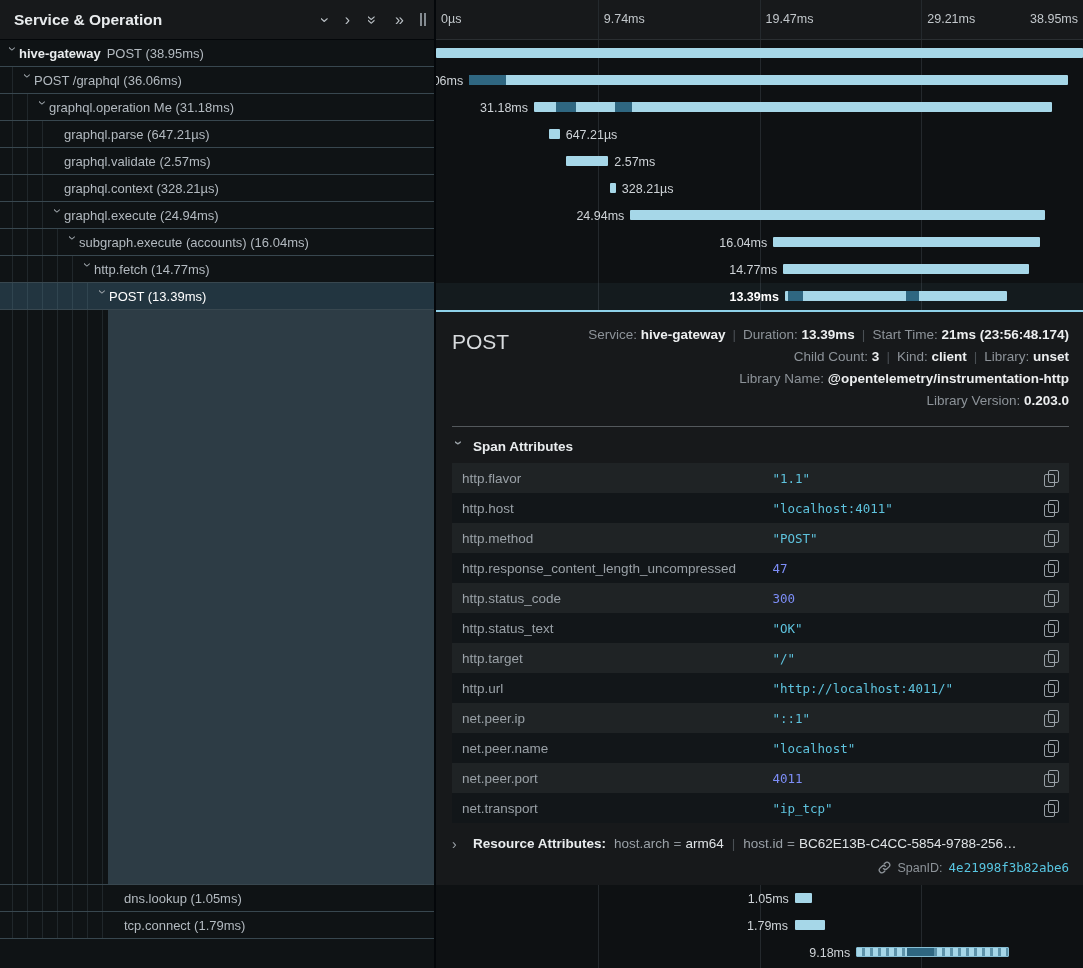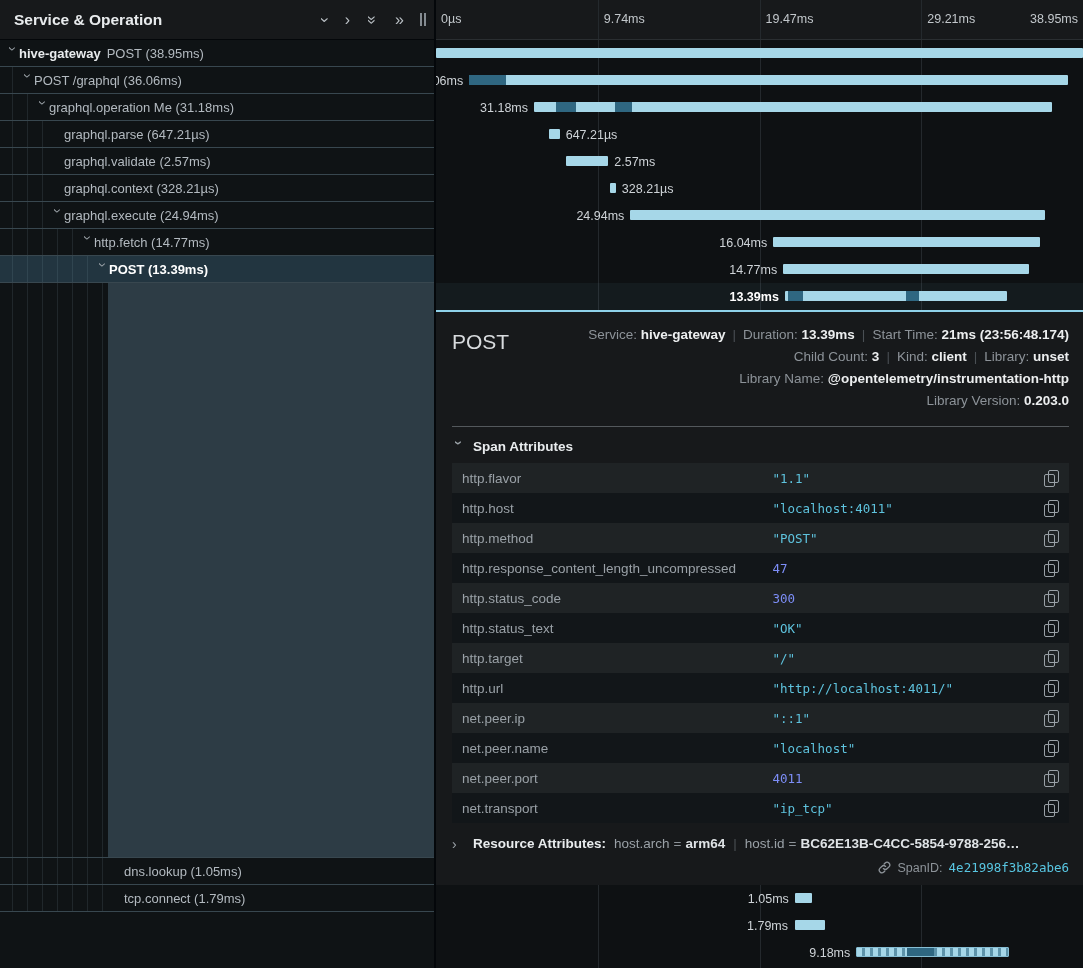--- a/index.html
+++ b/index.html
@@ -31,21 +31,21 @@
   .grip { display:flex; gap:2px; margin-left:16px; margin-right:2px; cursor:col-resize; }
   .grip i { width:2px; height:13px; background:#848b91; }
 
   .tree-row {
     position:relative; height:27px; flex:none;
     display:flex; align-items:center;
     border-bottom:1px solid #38474f;
     font-size:13px; color:#b3bac0; cursor:pointer;
   }
   .tree-row.selected { background:#223540; }
-  .tree-row.selected .op-label { color:#ffffff; font-weight:bold; }
+  .tree-row.selected .op-label { color:#ffffff; font-weight:normal; }
   .guide { position:absolute; top:0; bottom:0; width:1px; background:rgba(150,175,190,0.13); }
   .chev {
     display:inline-block; flex:none; width:13px; color:#9ba2a8;
     font-size:14px; line-height:1; text-align:left;
   }
   .chev::before { content:"›"; }
   .chev.down { transform:rotate(90deg); }
   .chev-spacer { display:inline-block; flex:none; width:13px; }
   .svc { color:#e9ecee; font-weight:bold; margin-right:6px; white-space:nowrap; }
   .svc.italic { font-style:italic; }
@@ -116,21 +116,21 @@
   .copy-btn::after {
     content:""; position:absolute; left:4px; top:0; width:9px; height:11px;
     border:1.5px solid #9aa1a7; border-radius:2px;
   }
   .resource-line {
     margin-top:13px; display:flex; align-items:center; gap:8px;
     font-size:13.5px; color:#9aa1a7; cursor:pointer; white-space:nowrap; overflow:hidden;
   }
   .res-title { font-weight:bold; color:#e9ecee; }
   .res-eq { color:#8d9399; padding:0 4px; }
-  .res-val { font-weight:bold; color:#dfe3e6; }
+  .res-val { font-weight:normal; color:#dfe3e6; }
   .res-sep { color:#4a4f54; padding:0 8px; }
   .spanid-line {
     margin-top:9px; display:flex; justify-content:flex-end; align-items:center; gap:6px;
     font-size:12.5px; color:#8d9399;
   }
   .spanid-val { color:#58c6e2; font-family:"DejaVu Sans Mono", monospace; }
   .link-icon { width:13px; height:13px; flex:none; }
 </style>
 </head>
 <body>
@@ -185,20 +185,28 @@
         <span class="chev-spacer"></span>
         <span class="op-label">graphql.context (328.21µs)</span>
       </div>
       <div class="tree-row" style="padding-left: 51px;">
         <span class="guide" style="left: 12px;"></span>
         <span class="guide" style="left: 27px;"></span>
         <span class="guide" style="left: 42px;"></span>
         <span class="chev down"></span>
         <span class="op-label">graphql.execute (24.94ms)</span>
       </div>
+      <div class="tree-row" style="padding-left: 66px;">
+        <span class="guide" style="left: 12px;"></span>
+        <span class="guide" style="left: 27px;"></span>
+        <span class="guide" style="left: 42px;"></span>
+        <span class="guide" style="left: 57px;"></span>
+        <span class="chev down"></span>
+        <span class="op-label">subgraph.execute (accounts) (16.04ms)</span>
+      </div>
       <div class="tree-row" style="padding-left: 81px;">
         <span class="guide" style="left: 12px;"></span>
         <span class="guide" style="left: 27px;"></span>
         <span class="guide" style="left: 42px;"></span>
         <span class="guide" style="left: 57px;"></span>
         <span class="guide" style="left: 72px;"></span>
         <span class="chev down"></span>
         <span class="op-label">http.fetch (14.77ms)</span>
       </div>
       <div class="tree-row selected" style="padding-left: 96px;">

